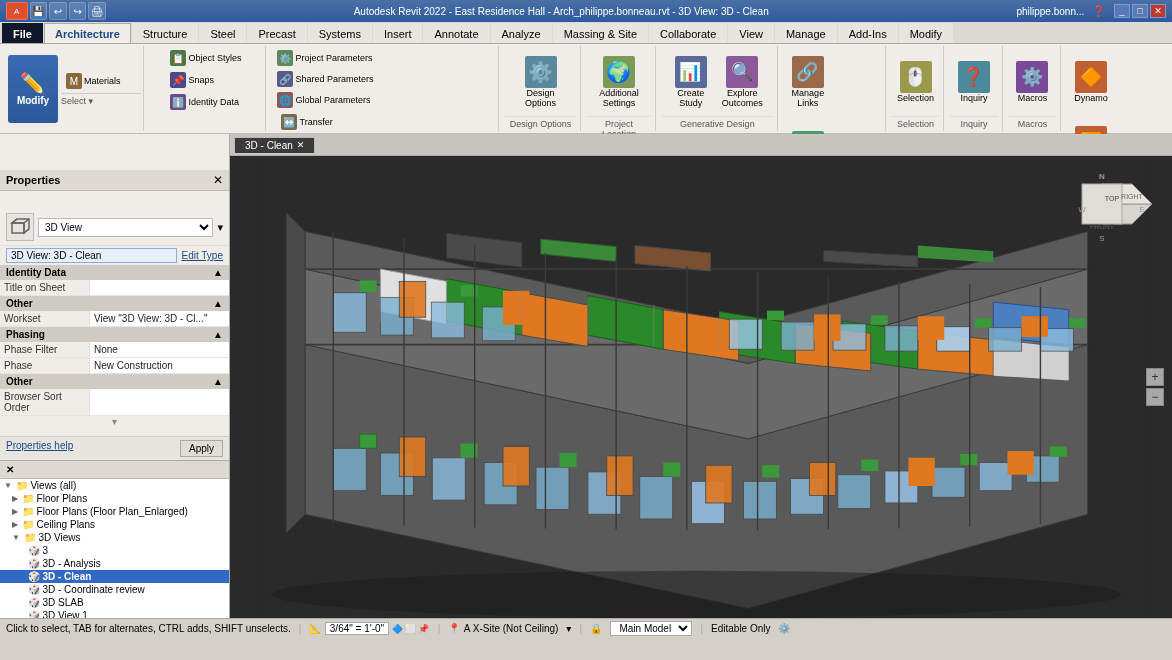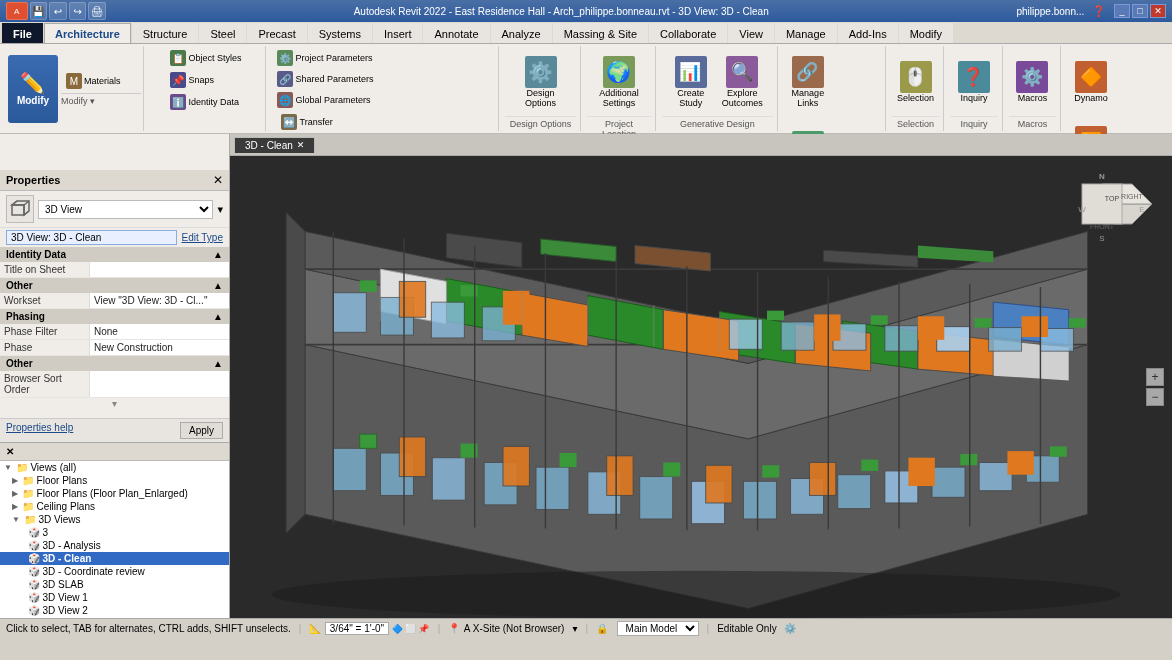--- a/index.html
+++ b/index.html
@@ -161,20 +161,21 @@
       margin-top: 36px;
     }
     #properties-header .close-btn { cursor: pointer; font-size: 12px; }
 
     .prop-type-selector {
       display: flex;
       align-items: center;
       padding: 4px 6px;
       gap: 4px;
       border-bottom: 1px solid #ddd;
+      margin-top: 18px;
     }
     .prop-type-icon {
       width: 28px; height: 28px;
       background: #e8e4df;
       border: 1px solid #bbb;
       display: flex; align-items: center; justify-content: center;
       font-size: 14px;
     }
     .prop-type-select {
       flex: 1;
@@ -433,21 +434,21 @@
       <div class="modify-btn">
         <div style="font-size:20px;">✏️</div>
         <div>Modify</div>
       </div>
     </div>
     <div style="display:flex;flex-direction:column;gap:2px;">
       <div class="ribbon-btn small">
         <div class="ribbon-icon small-icon" style="background:#8a6a3a;">M</div>
         <span>Materials</span>
       </div>
-      <div style="font-size:9px;color:#555;padding-top:2px;border-top:1px solid #ccc;">Modify ▾</div>
+      <div style="font-size:9px;color:#555;padding-top:2px;border-top:1px solid #ccc;">Select ▾</div>
     </div>
   </div>
 
   <div class="ribbon-group" style="min-width:120px;">
     <div class="ribbon-group-content" style="flex-direction:column;">
       <div class="ribbon-btn small">
         <div class="ribbon-icon small-icon" style="background:#4a7a4a;">📋</div>
         <span>Object Styles</span>
       </div>
       <div class="ribbon-btn small">
@@ -923,21 +924,21 @@
     <span class="status-scale">3/64" = 1'-0"</span>
     <span style="display:flex;gap:2px;">
       <span style="cursor:pointer;font-size:9px;">🔷</span>
       <span style="cursor:pointer;font-size:9px;">⬜</span>
       <span style="cursor:pointer;font-size:9px;">📌</span>
     </span>
   </div>
   <span class="status-sep">|</span>
   <div class="status-item">
     <span>📍</span>
-    <span>A X-Site (Not Browser)</span>
+    <span>A X-Site (Not Ceiling)</span>
   </div>
   <div style="cursor:pointer;">▾</div>
   <span class="status-sep">|</span>
   <span>🔒</span>
   <select class="status-model-select">
     <option>Main Model</option>
   </select>
   <span class="status-sep">|</span>
   <span>Editable Only</span>
   <span style="cursor:pointer;">⚙️</span>

